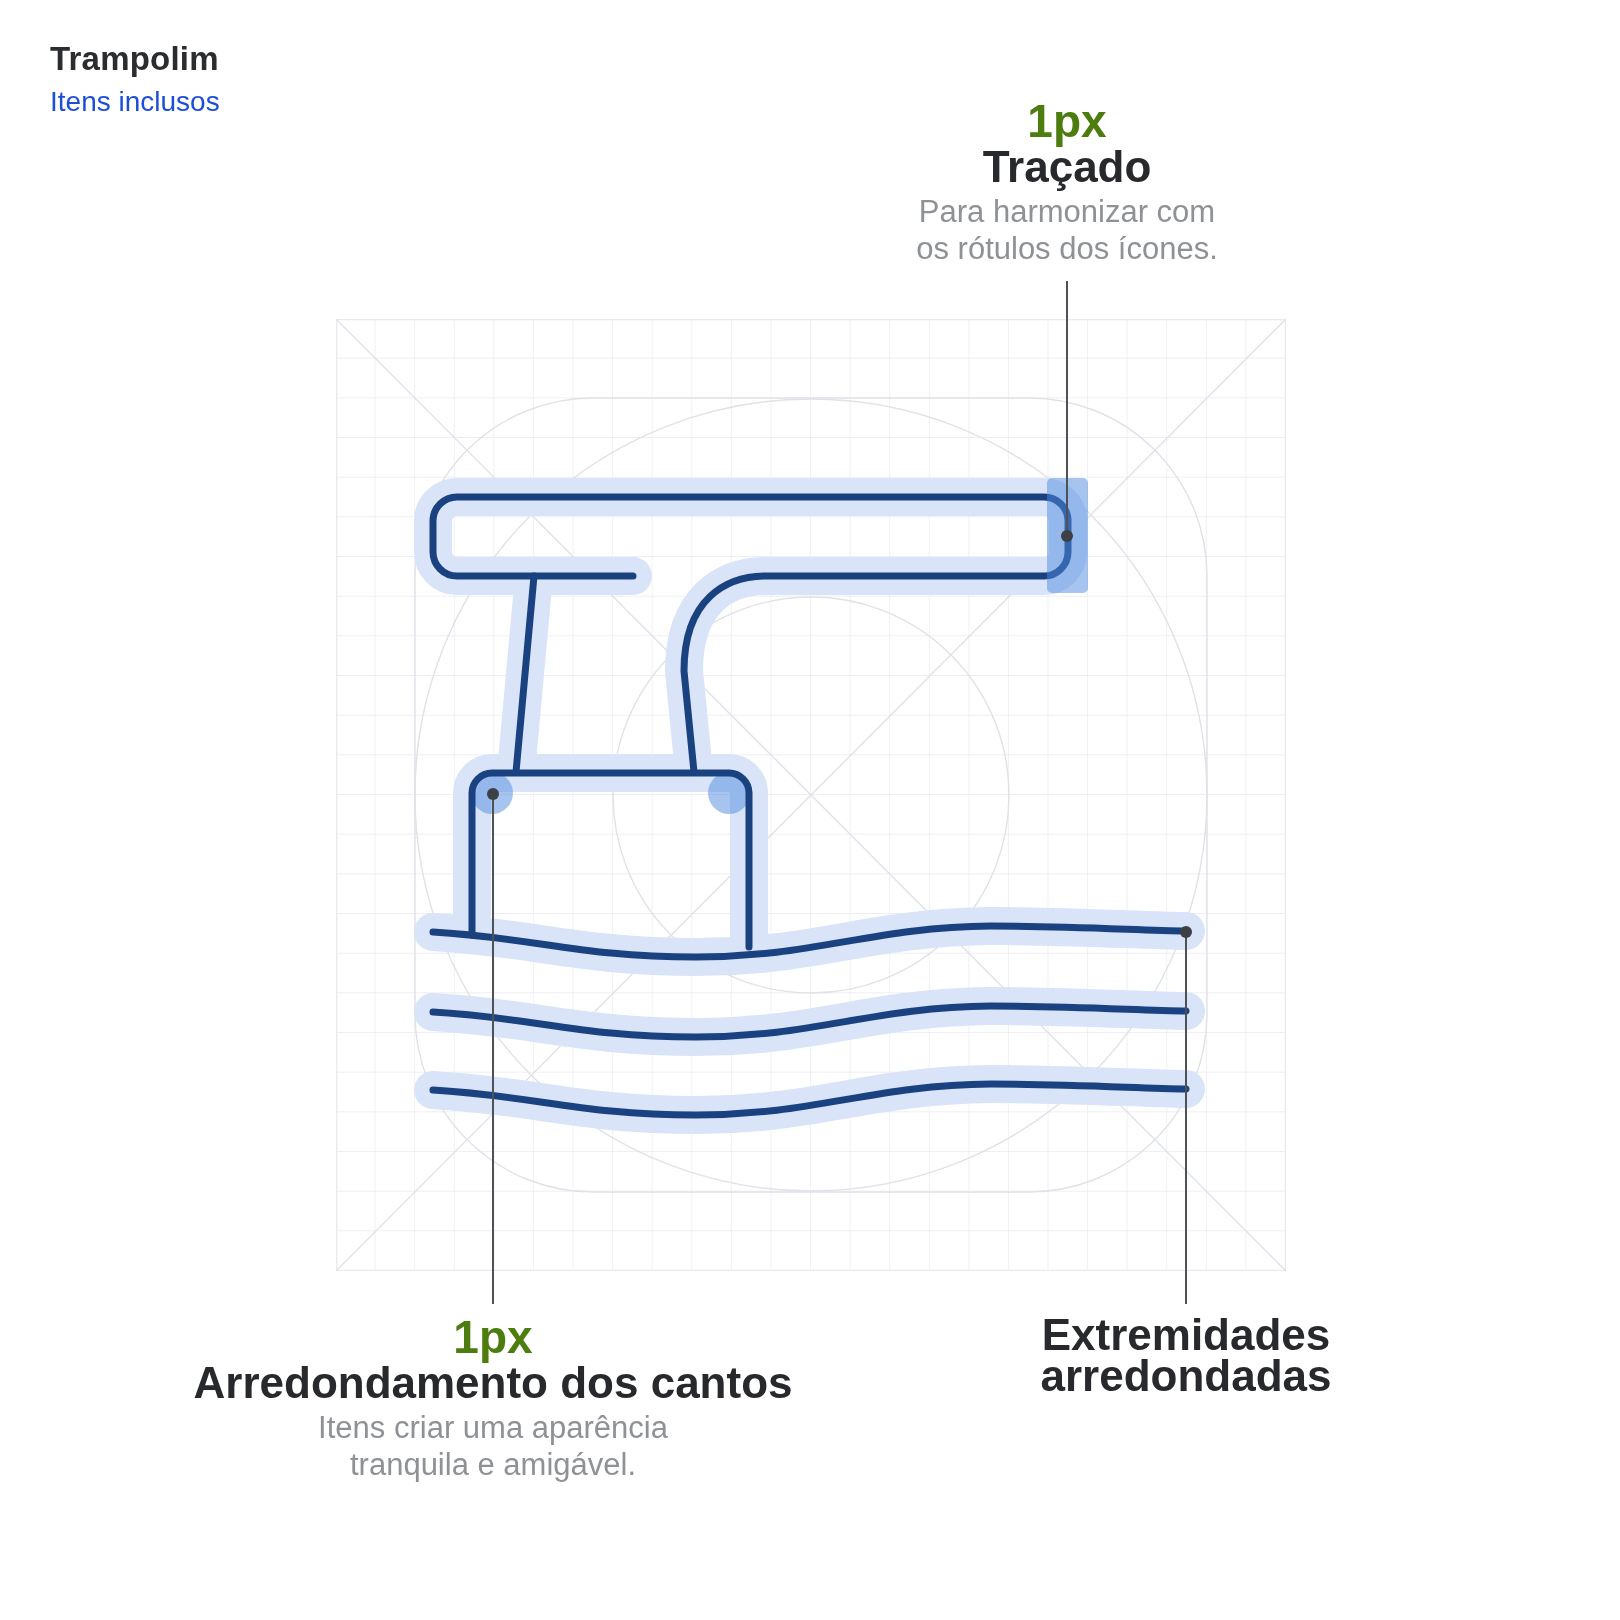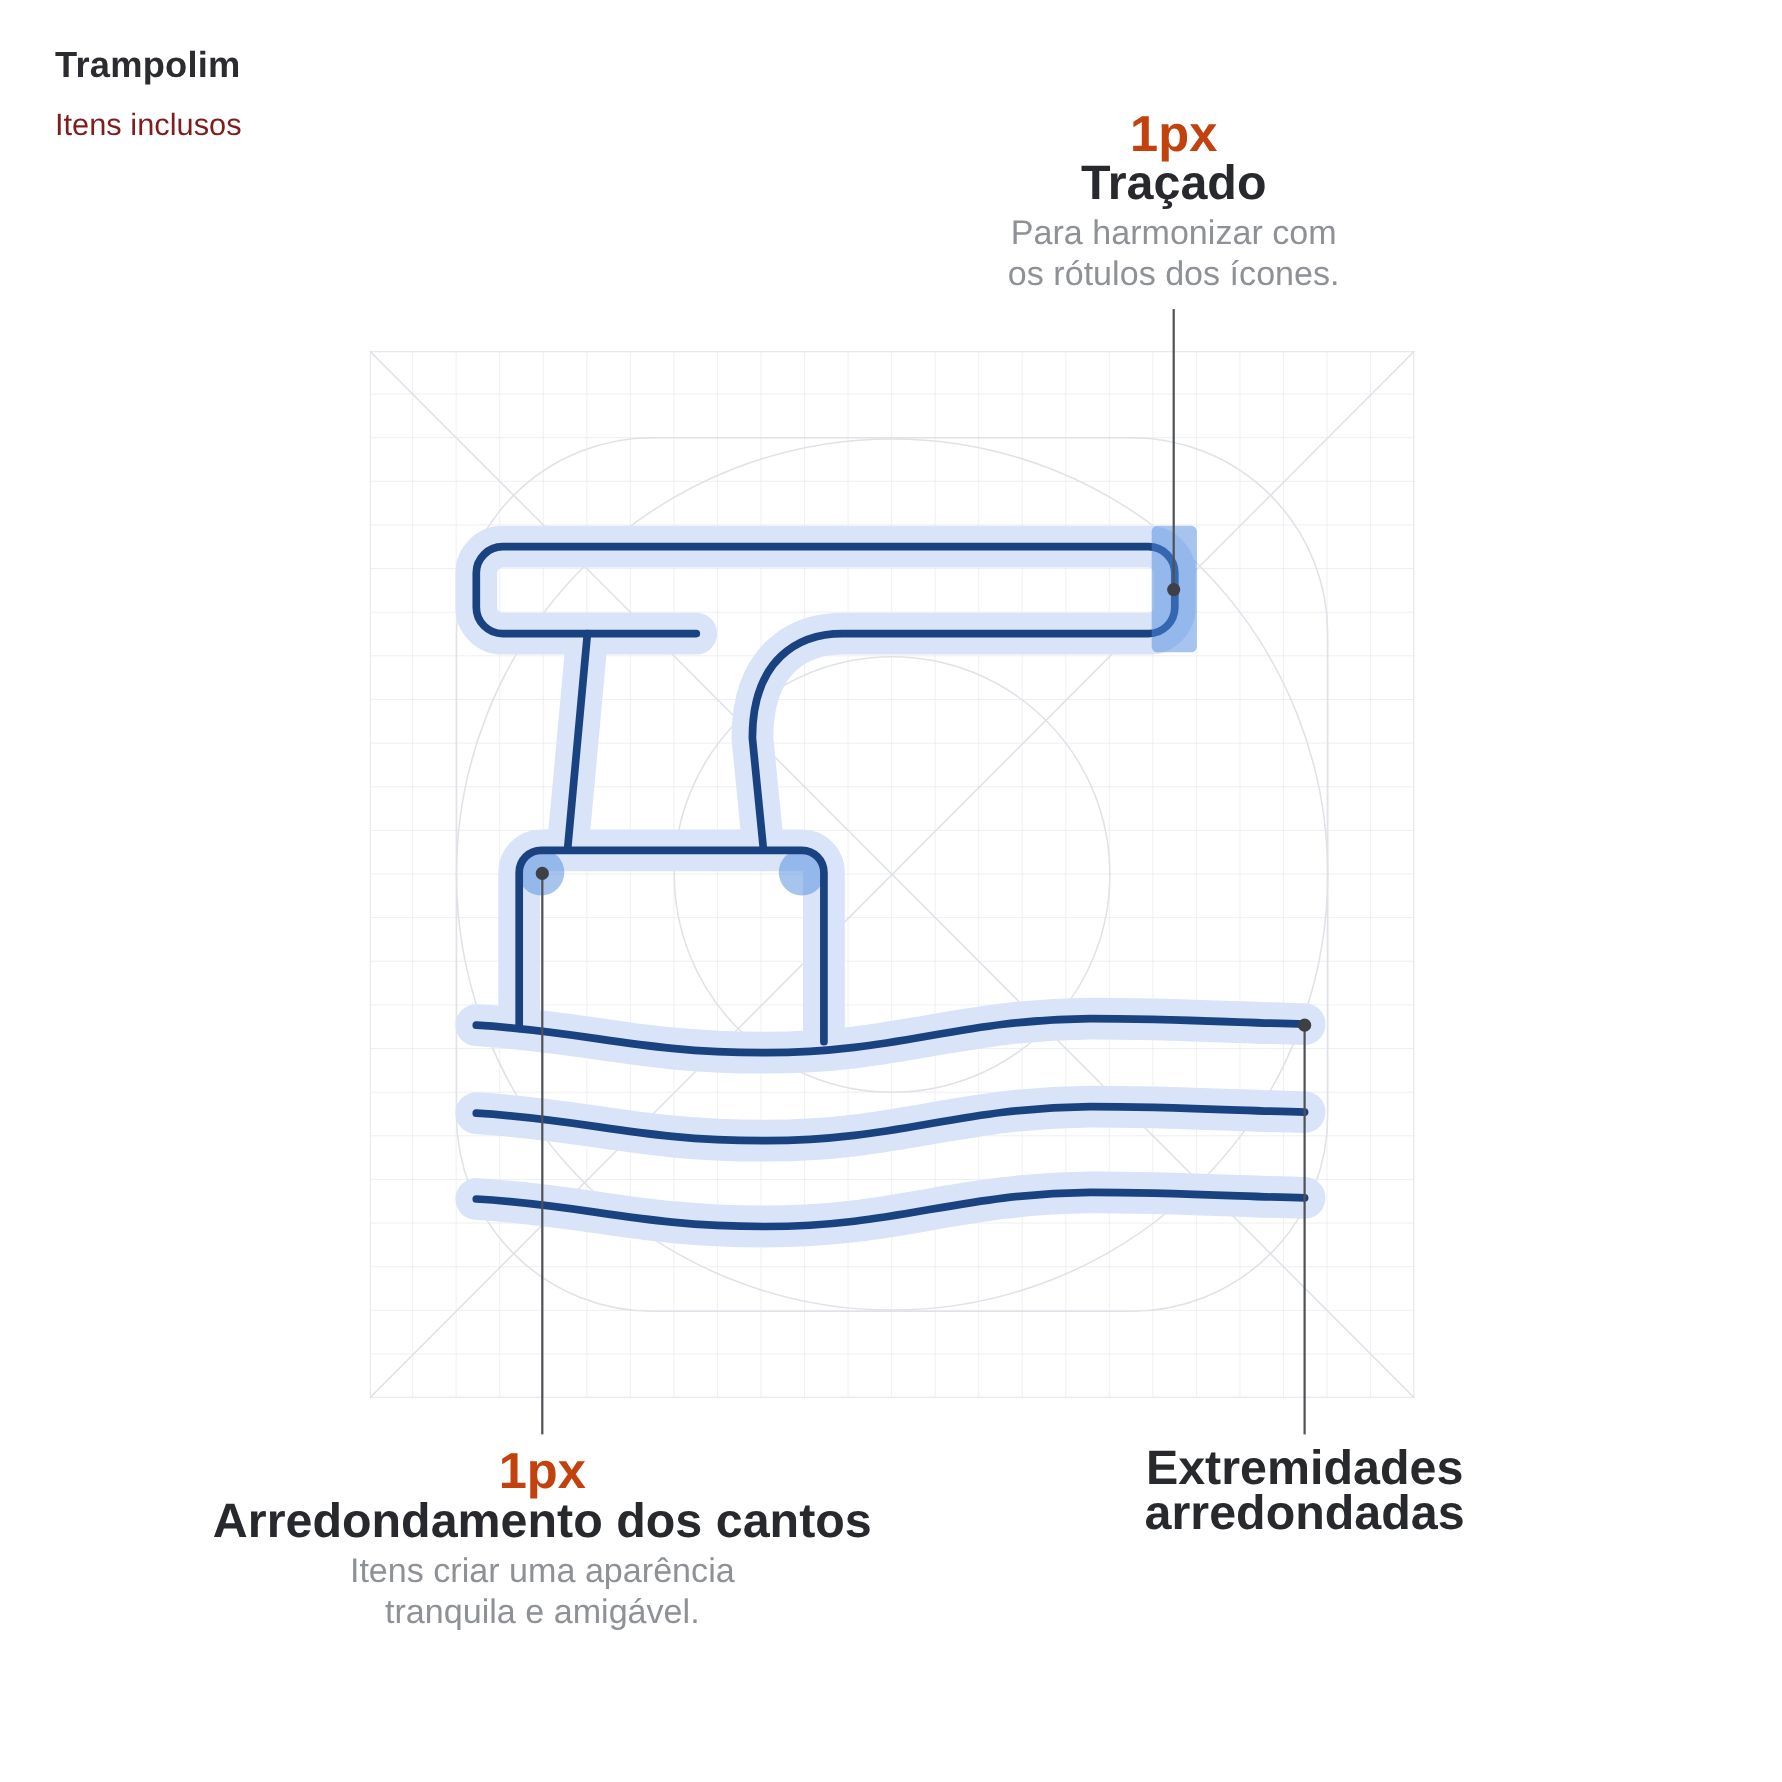--- a/index.html
+++ b/index.html
@@ -2,25 +2,25 @@
 <html><head>
 <meta charset="utf-8">
 <style>
   html,body{margin:0;padding:0;background:#ffffff;}
   .page{position:relative;width:1412px;height:1620px;background:#ffffff;overflow:hidden;
         font-family:"Liberation Sans", sans-serif;}
 
   
   .header{position:absolute;left:50px;top:40px;}
   .header .title{font-size:33px;font-weight:bold;color:#2a2c2f;letter-spacing:.2px;}
-  .header .subtitle{font-size:28px;color:#7f1d1d;margin-top:20px;}
+  .header .subtitle{font-size:28px;color:#1d4ed8;margin-top:8px;}
 
   
   .ann{position:absolute;transform:translateX(-50%);text-align:center;white-space:nowrap;}
-  .ann .value{font-size:46px;line-height:50px;font-weight:bold;color:#c2410c;}
+  .ann .value{font-size:46px;line-height:50px;font-weight:bold;color:#4d7c0f;}
   .ann .atitle{font-size:44px;line-height:42px;font-weight:bold;color:#27292c;}
   .ann .caption{font-size:31px;line-height:37px;color:#8e9195;margin-top:5px;}
   .ann.ends .atitle{line-height:41px;}
 
   
   .callout-line{position:absolute;width:2px;background:#4e5156;}
   .callout-dot{position:absolute;width:12px;height:12px;border-radius:50%;background:#3d4045;}
 
   
   .figure{position:absolute;left:336px;top:319px;width:950px;height:952px;}

